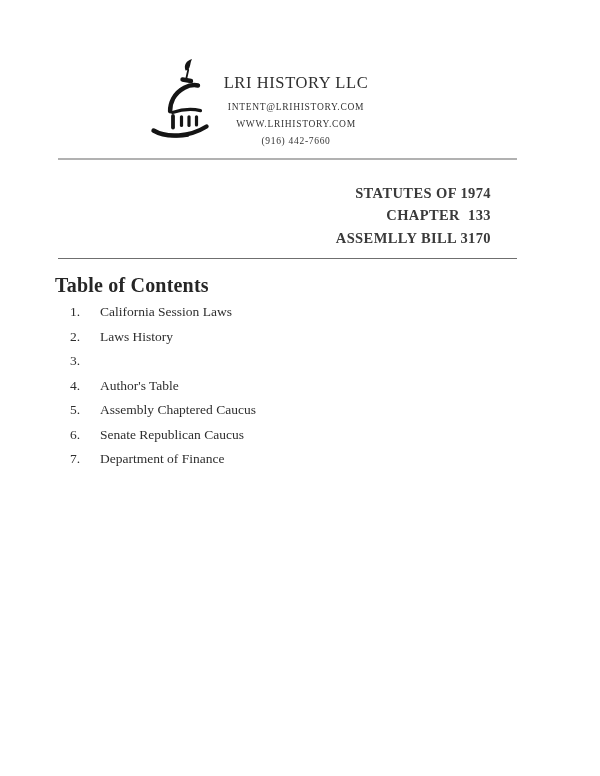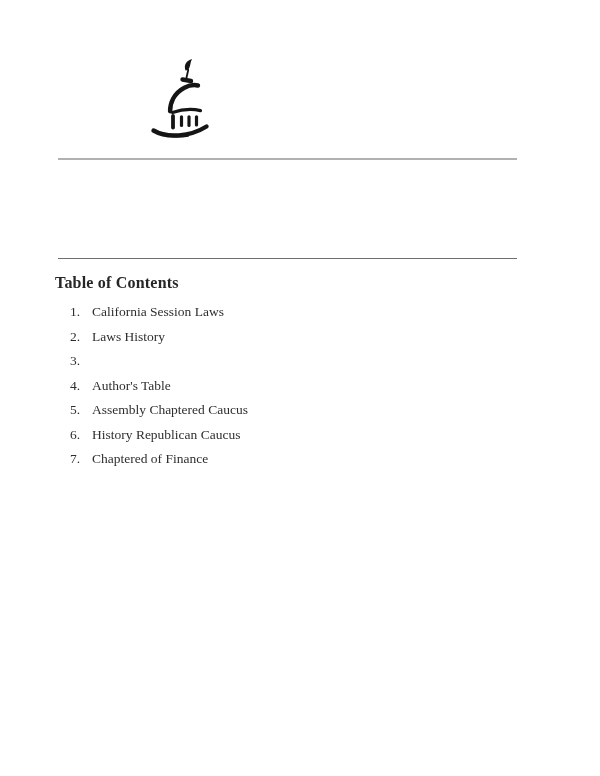--- a/index.html
+++ b/index.html
@@ -80,21 +80,21 @@
     color: #3a3a3a;
     white-space: pre; 
   }
 
   
   .toc-heading {
     position: absolute;
     left: 55px;
     top: 274px;
     font-weight: bold;
-    font-size: 16px;
+    font-size: 20px;
     letter-spacing: 0.2px;
     color: #262626;
     white-space: nowrap;
   }
   .toc-list {
     position: absolute;
     left: 70px;
     top: 304px;
     margin: 0;
     padding: 0;
@@ -107,21 +107,21 @@
     font-size: 13.5px;
     line-height: 15px;
     color: #2e2e2e;
   }
   .toc-num {
     width: 13px;
     text-align: left;
     flex: 0 0 auto;
   }
   .toc-label {
-    margin-left: 9px;
+    margin-left: 17px;
     white-space: nowrap;
   }
 </style>
 </head>
 <body>
 
 <div class="page">
 
   <div class="logo">
     <svg viewBox="0 0 74 84" width="74" height="84" fill="none" stroke="#151515" stroke-linecap="round">
@@ -139,23 +139,34 @@
       <path d="M31 58 L31 69.5" stroke-width="3.8"></path>
       <path d="M39.5 58.8 L39.5 67.5" stroke-width="3.2"></path>
       <path d="M47 58.8 L47 67.5" stroke-width="3.2"></path>
       <path d="M54.5 58.8 L54.5 67" stroke-width="3.2"></path>
 
       <path d="M11.5 72.5 C25 80.5 48 78.8 64.5 68.5" stroke-width="4.4"></path>
       <path d="M13 73.5 C24 78.5 36 79.2 46 77.5" stroke-width="2.4"></path>
     </svg>
   </div>
 
+  <div class="header-text">
+    <div class="company-name">LRI HISTORY LLC</div>
+    <div class="contact-line">INTENT@LRIHISTORY.COM</div>
+    <div class="contact-line">WWW.LRIHISTORY.COM</div>
+    <div class="contact-line">(916) 442-7660</div>
+  </div>
 
   <div class="rule-light"></div>
 
+  <div class="reference">
+    <div class="reference-line">STATUTES OF 1974</div>
+    <div class="reference-line">CHAPTER  133</div>
+    <div class="reference-line">ASSEMLLY BILL 3170</div>
+  </div>
 
   <div class="rule-dark"></div>
 
   <div class="toc-heading">Table of Contents</div>
 
   <ol class="toc-list">
     <li class="toc-item">
       <span class="toc-num">1.</span>
       <span class="toc-label">California Session Laws</span>
     </li>
@@ -169,21 +180,21 @@
     <li class="toc-item">
       <span class="toc-num">4.</span>
       <span class="toc-label">Author's Table</span>
     </li>
     <li class="toc-item">
       <span class="toc-num">5.</span>
       <span class="toc-label">Assembly Chaptered Caucus</span>
     </li>
     <li class="toc-item">
       <span class="toc-num">6.</span>
-      <span class="toc-label">History Republican Caucus</span>
+      <span class="toc-label">Senate Republican Caucus</span>
     </li>
     <li class="toc-item">
       <span class="toc-num">7.</span>
-      <span class="toc-label">Chaptered of Finance</span>
+      <span class="toc-label">Department of Finance</span>
     </li>
   </ol>
 
 </div>
 
 </body></html>

